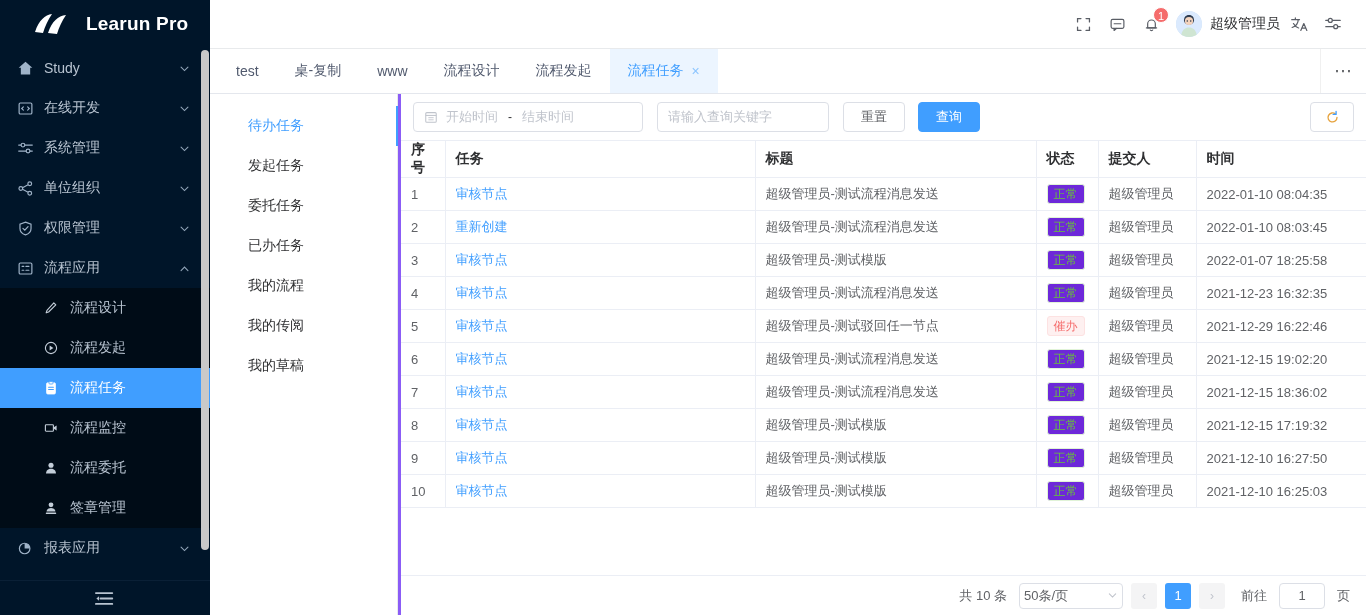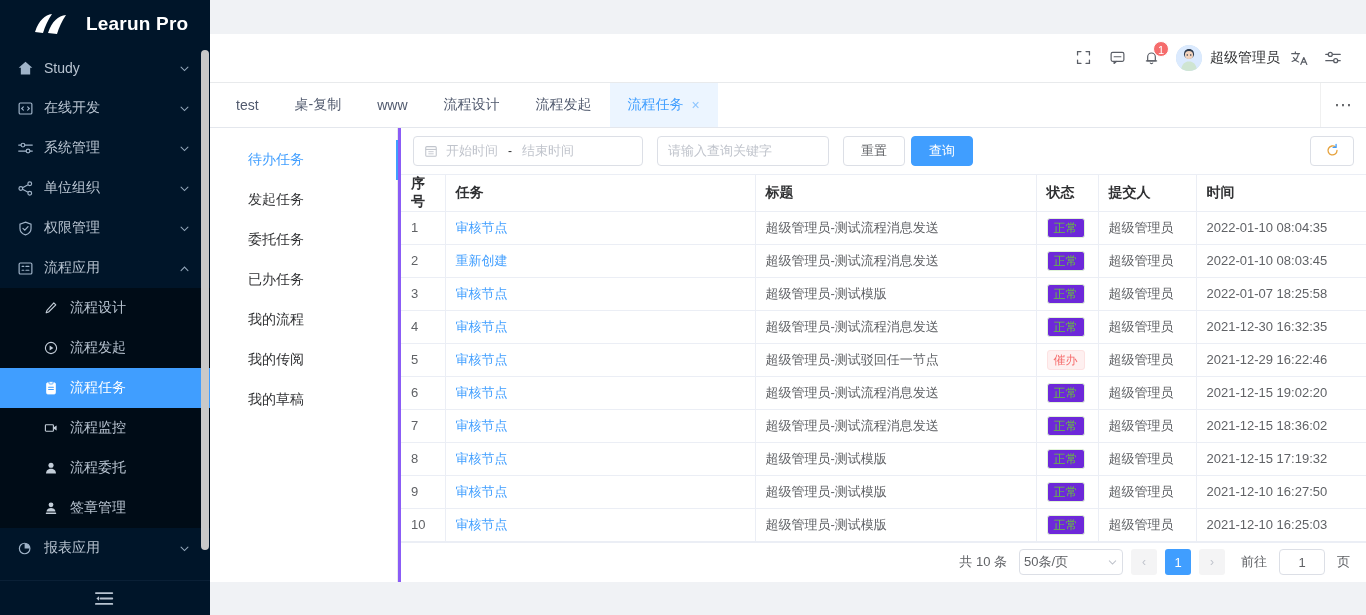--- a/index.html
+++ b/index.html
@@ -4,21 +4,21 @@
 <style>
   * { box-sizing: border-box; margin: 0; padding: 0; }
   html, body {
     width: 1366px; height: 615px;
     overflow: hidden;
     font-family: "Liberation Sans", "DejaVu Sans", sans-serif;
     font-size: 14px;
     background: #f0f2f5;
     color: #303133;
   }
-  .app { position: relative; width: 1366px; height: 615px; display: flex; align-items: center; }
+  .app { position: relative; width: 1366px; height: 615px; display: flex; }
 
   
   .sidebar {
     width: 210px; height: 615px;
     background: #001529;
     position: relative;
     flex: none;
     overflow: hidden;
   }
   .logo-bar {
@@ -173,21 +173,21 @@
     border: none; outline: none; width: 100%; font-size: 13px;
     color: #0f766e; background: transparent;
     font-family: Liberation Serif, serif;
   }
   .kw input::placeholder { color: #c0c4cc; }
   .btn {
     height: 30px; border-radius: 4px; font-size: 13px;
     display: inline-flex; align-items: center; justify-content: center;
     padding: 0 17px; cursor: pointer; white-space: nowrap;
   }
-  .btn-default { border: 1px solid #dcdfe6; background: #fff; color: #606266; margin-right: 6px; }
+  .btn-default { border: 1px solid #dcdfe6; background: #fff; color: #606266; margin-right: 13px; }
   .btn-primary { background: #409eff; border: 1px solid #409eff; color: #fff; }
   .refresh-btn {
     position: absolute; right: 12px; top: 8px;
     width: 44px; height: 30px; border: 1px solid #dcdfe6; border-radius: 4px;
     display: flex; align-items: center; justify-content: center;
     background: #fff; cursor: pointer;
   }
 
   
   .table-wrap { flex: 1; min-height: 0; overflow: hidden; border-top: 1px solid #ebeef5; }
@@ -631,21 +631,21 @@
                   <td class="c-state"><span class="tag tag-ok">正常</span></td>
                   <td class="c-user">超级管理员</td>
                   <td class="c-time">2022-01-07 18:25:58</td>
                 </tr>
                 <tr>
                   <td class="c-idx">4</td>
                   <td class="c-task"><span class="link">审核节点</span></td>
                   <td class="c-title">超级管理员-测试流程消息发送</td>
                   <td class="c-state"><span class="tag tag-ok">正常</span></td>
                   <td class="c-user">超级管理员</td>
-                  <td class="c-time">2021-12-30 16:32:35</td>
+                  <td class="c-time">2021-12-23 16:32:35</td>
                 </tr>
                 <tr>
                   <td class="c-idx">5</td>
                   <td class="c-task"><span class="link">审核节点</span></td>
                   <td class="c-title">超级管理员-测试驳回任一节点</td>
                   <td class="c-state"><span class="tag tag-urge">催办</span></td>
                   <td class="c-user">超级管理员</td>
                   <td class="c-time">2021-12-29 16:22:46</td>
                 </tr>
                 <tr>

